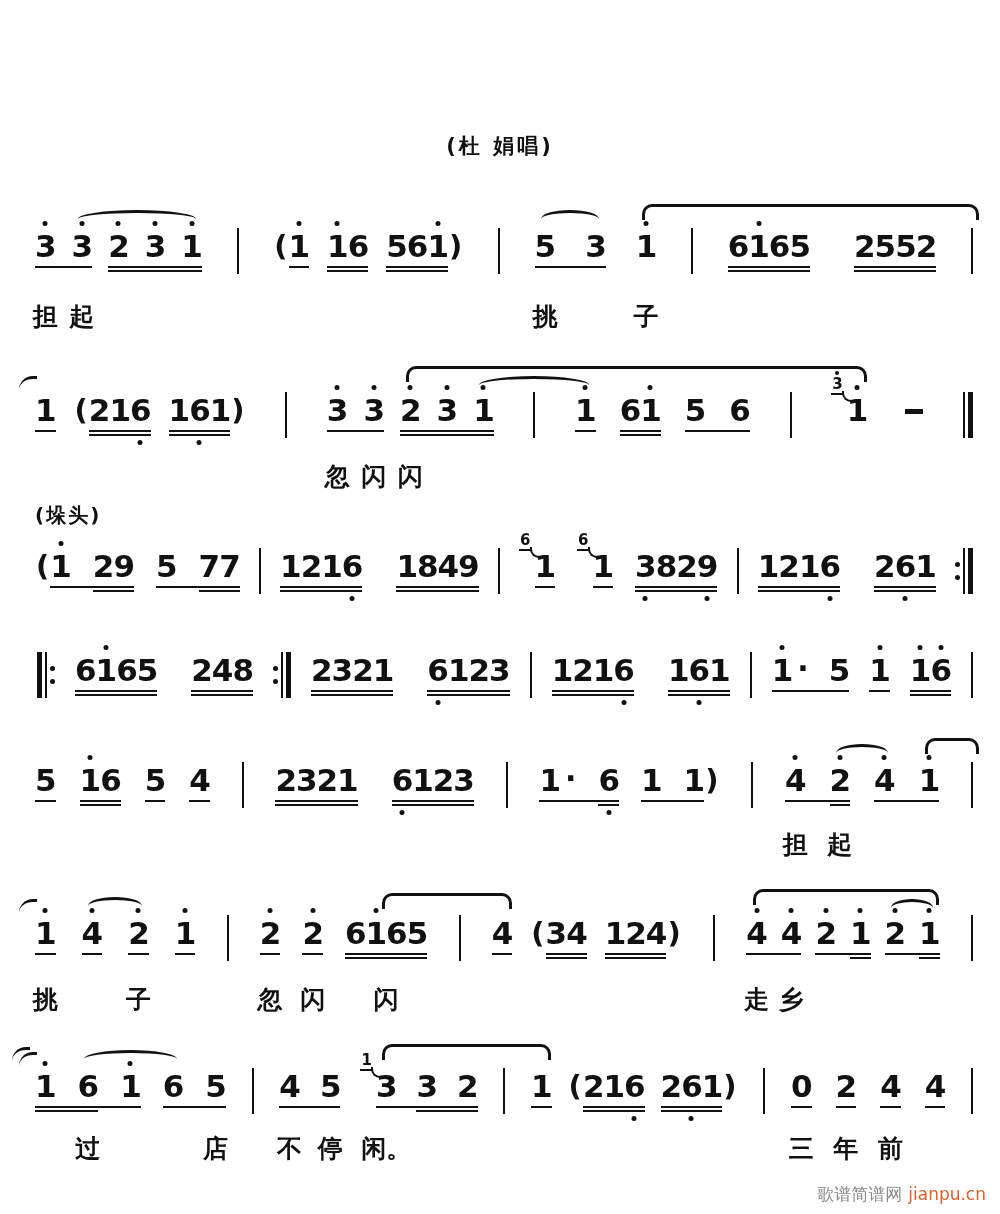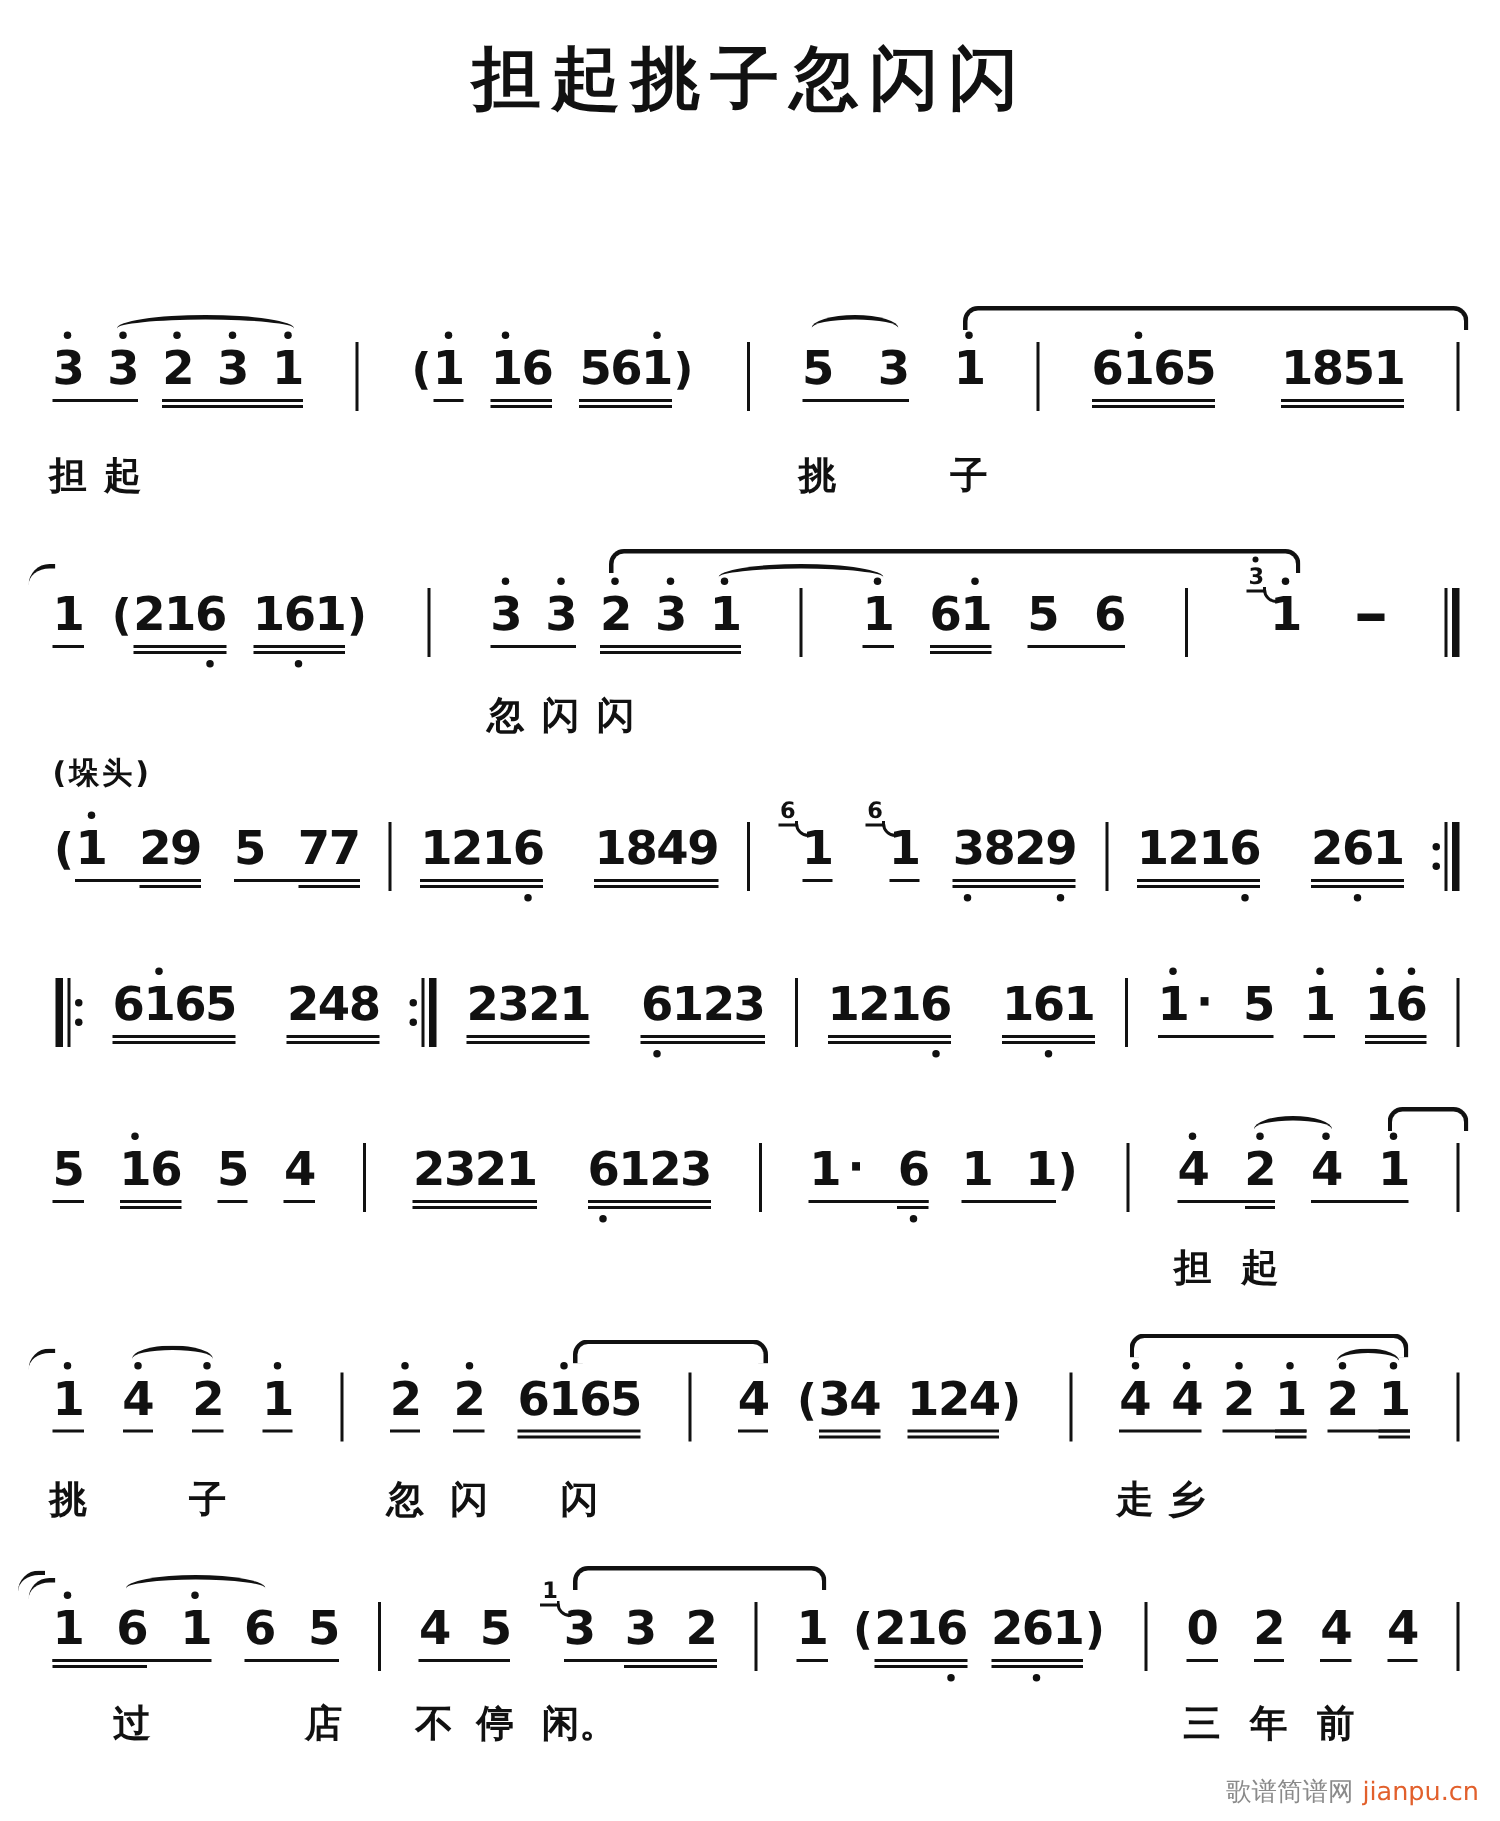--- a/index.html
+++ b/index.html
@@ -44,21 +44,21 @@
                border-right:3px solid #111;border-top-left-radius:10px;border-top-right-radius:10px;}
   .tiein{position:absolute;width:18px;height:12px;border-top:3px solid #111;border-top-left-radius:14px;}
   .line-label{position:absolute;top:-46px;left:0;font-size:20px;font-weight:bold;letter-spacing:2px;}
   
   .watermark{position:absolute;top:1183px;right:14px;font-size:17px;display:flex;gap:6px;align-items:baseline;}
 </style>
 </head>
 <body>
 
 <div class="page">
-  <div class="title">担起挑子忽闪闪</div>
+  <div class="performer">(杜  娟唱)</div>
 
   <div id="score">
       <div class="music-line" style="top: 228px;">
         <div class="notes-row">
           <div class="measure" style="gap: 16px;">
             <div class="tok">
               <div class="digits">3<div class="dot-a" style="left: 50%;"></div></div>
             </div>
             <div class="tok">
               <div class="digits">3<div class="dot-a" style="left: 50%;"></div></div>
@@ -104,21 +104,21 @@
             </div>
           </div>
           <div class="barwrap">
             <div class="bar-thin"></div>
           </div>
           <div class="measure" style="gap: 44px;">
             <div class="tok">
               <div class="digits">6165<div class="dot-a" style="left: 37.5%;"></div></div>
             </div>
             <div class="tok">
-              <div class="digits">1851</div>
+              <div class="digits">2552</div>
             </div>
           </div>
           <div class="barwrap">
             <div class="bar-thin"></div>
           </div>
         </div>
         <div class="ul" style="left: 0px; width: 57.1562px; top: 38px;"></div>
         <div class="ul" style="left: 73.1562px; width: 93.7344px; top: 38px;"></div>
         <div class="ul" style="left: 73.1562px; width: 93.7344px; top: 42px;"></div>
         <div class="lyric" style="left: 10.2891px; top: 72px;">担</div>

